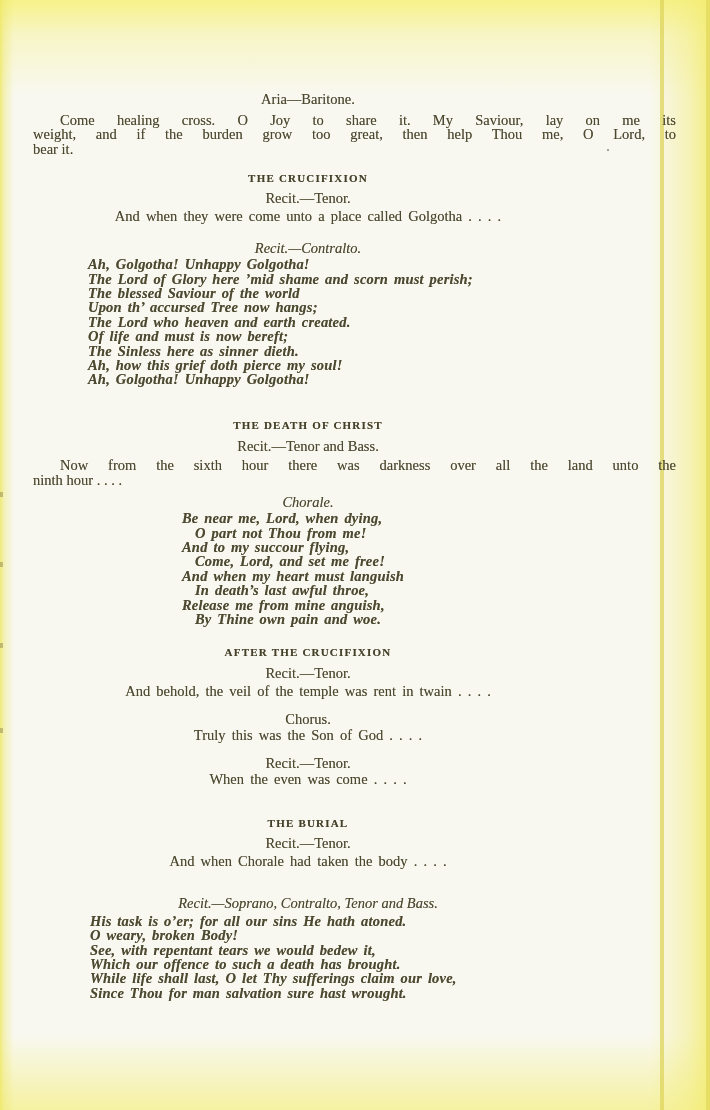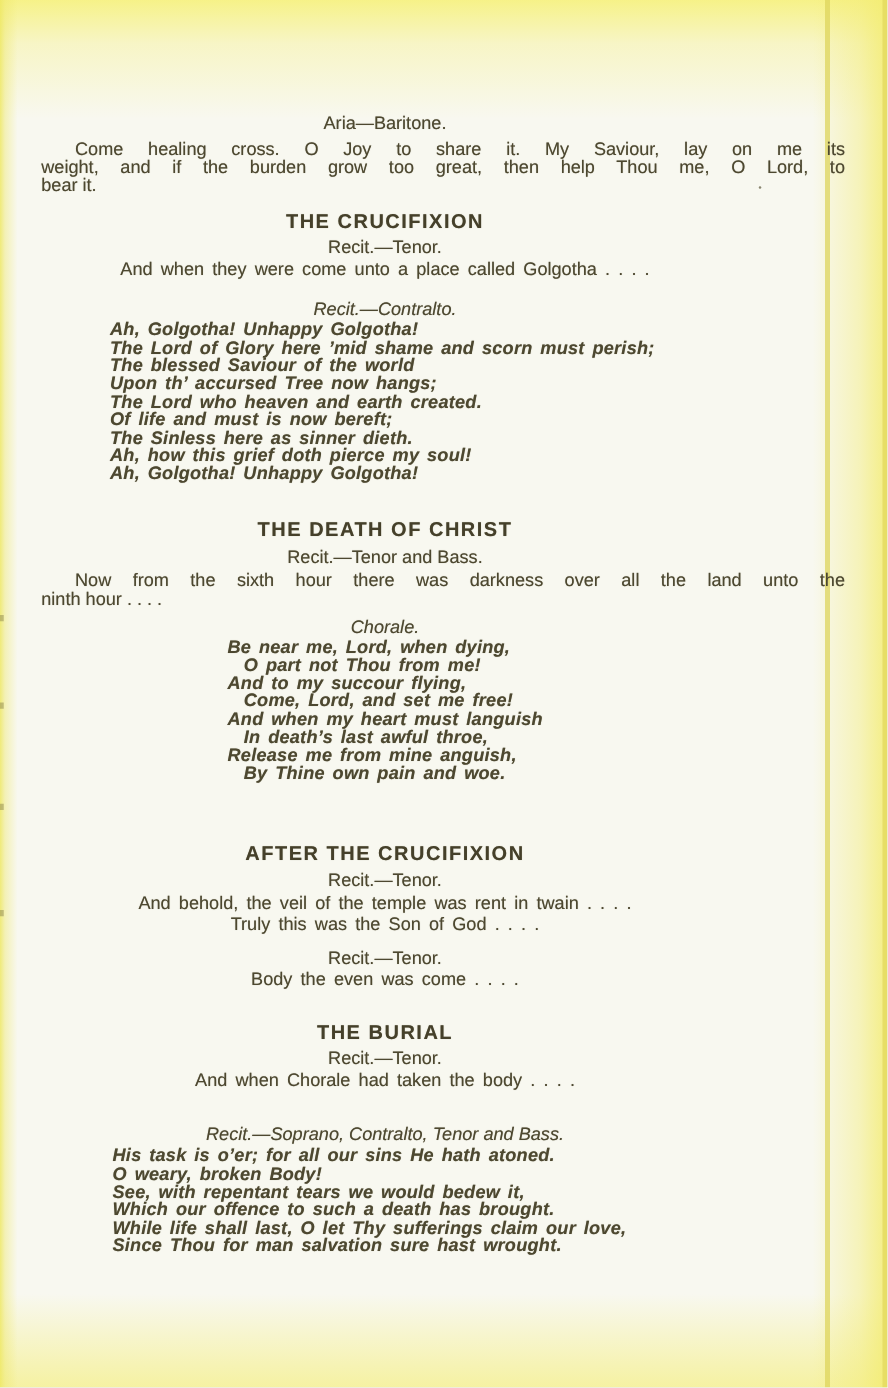--- a/index.html
+++ b/index.html
@@ -3,42 +3,42 @@
 <meta charset="utf-8">
 <style>
   html,body { margin:0; padding:0; background:#e8e6da; }
   .page {
     position: relative;
     width: 710px;
     height: 1110px;
     margin: 0 auto;
     overflow: hidden;
     background: #f8f8f0;
-    font-family: Liberation Sans, sans-serif;
+    font-family: Liberation Serif, serif;
     color: var(--ink, #4d4830);
     text-shadow: 0 0 0.6px rgba(80,74,48,0.55);
   }
   
   .edge { position:absolute; pointer-events:none; }
   .edge-top    { top:0; left:0; right:0; height:95px;
     background: linear-gradient(to bottom, rgba(246,240,110,0.80), rgba(246,240,120,0.35) 35px, rgba(246,240,120,0) 95px); }
   .edge-bottom { bottom:0; left:0; right:0; height:75px;
     background: linear-gradient(to top, rgba(244,238,120,0.65), rgba(244,238,120,0) 75px); }
   .edge-left   { top:0; bottom:0; left:0; width:14px;
     background: linear-gradient(to right, rgba(238,232,100,0.85) 0px, rgba(238,232,110,0.45) 4px, rgba(238,232,110,0) 14px); }
   .edge-right  { top:0; bottom:0; right:0; width:60px;
     background: linear-gradient(to left, rgba(243,236,112,0.85), rgba(243,236,118,0.45) 22px, rgba(243,236,118,0) 60px); }
   .edge-right-line { top:0; bottom:0; left:660px; width:4px; background: rgba(222,212,92,0.75); }
   .edge-right-rim  { top:0; bottom:0; right:0; width:4px; background: rgba(228,218,96,0.85); }
   .tickmark { position:absolute; left:0; width:3px; height:5px; background: rgba(130,124,70,0.45); }
   .artifact-dot { position:absolute; left:607px; top:149px; width:2px; height:2px; background: rgba(90,84,55,0.7); border-radius:50%; }
 
   .content { position:relative; padding: 0 34px 0 33px; font-size:14.5px; line-height:14.6px; }
   .center { width:550px; text-align:center; }
-  .title { font-weight:bold; font-size:16px; line-height:18px; letter-spacing:1.2px; color: var(--title_ink, #45402a); }
+  .title { font-weight:bold; font-size:11px; line-height:18px; letter-spacing:1.2px; color: var(--title_ink, #45402a); }
   .sub { font-size:14.5px; }
   .italic { font-style: italic; }
   .cline { word-spacing: 2.5px; }
   p, h2, .vline { margin:0; padding:0; }
   .jline { text-align: justify; text-align-last: justify; word-spacing:1px; }
   .indent1 { text-indent: 27px; }
   .verse { font-style: italic; font-weight: 600; word-spacing: 2px; line-height: 14.4px; letter-spacing:0.2px; }
   .verse-contralto { margin-left: 55px; }
   .verse-chorale { margin-left: 149px; }
   .verse-chorale .vline.in { padding-left: 13px; }
@@ -50,21 +50,21 @@
   .m-cru-t    { margin-top: 13px; }
   .m-cru-r    { margin-top: 4px; }
   .m-cru-l    { margin-top: 3px; }
   .m-con-h    { margin-top: 17px; }
   .m-con-v    { margin-top: 2px; }
   .m-dea-t    { margin-top: 29px; }
   .m-dea-r    { margin-top: 5px; }
   .m-dea-p    { margin-top: 5px; }
   .m-cho-h    { margin-top: 7px; }
   .m-cho-v    { margin-top: 2px; }
-  .m-aft-t    { margin-top: 49px; }
+  .m-aft-t    { margin-top: 17px; }
   .m-aft-r1   { margin-top: 5px; }
   .m-aft-l1   { margin-top: 3px; }
   .m-chs-h    { margin-top: 13px; }
   .m-chs-l    { margin-top: 2px; }
   .m-aft-r2   { margin-top: 13px; }
   .m-aft-l2   { margin-top: 2px; }
   .m-bur-t    { margin-top: 27px; }
   .m-bur-r    { margin-top: 4px; }
   .m-bur-l    { margin-top: 3px; }
   .m-qua-h    { margin-top: 28px; }
@@ -125,23 +125,24 @@
       <div class="vline in">Come, Lord, and set me free!</div>
       <div class="vline">And when my heart must languish</div>
       <div class="vline in">In death’s last awful throe,</div>
       <div class="vline">Release me from mine anguish,</div>
       <div class="vline in">By Thine own pain and woe.</div>
     </div>
 
     <h2 class="center title m-aft-t">AFTER THE CRUCIFIXION</h2>
     <p class="center sub m-aft-r1">Recit.—Tenor.</p>
     <p class="center cline m-aft-l1">And behold, the veil of the temple was rent in twain  .  .  .  .</p>
+    <p class="center sub m-chs-h">Chorus.</p>
     <p class="center cline m-chs-l">Truly this was the Son of God  .  .  .  .</p>
     <p class="center sub m-aft-r2">Recit.—Tenor.</p>
-    <p class="center cline m-aft-l2">Body the even was come  .  .  .  .</p>
+    <p class="center cline m-aft-l2">When the even was come  .  .  .  .</p>
 
     <h2 class="center title m-bur-t">THE BURIAL</h2>
     <p class="center sub m-bur-r">Recit.—Tenor.</p>
     <p class="center cline m-bur-l">And when Chorale had taken the body  .  .  .  .</p>
     <p class="center sub italic m-qua-h">Recit.—Soprano, Contralto, Tenor and Bass.</p>
     <div class="verse verse-burial m-qua-v">
       <div class="vline">His task is o’er; for all our sins He hath atoned.</div>
       <div class="vline">O weary, broken Body!</div>
       <div class="vline">See, with repentant tears we would bedew it,</div>
       <div class="vline">Which our offence to such a death has brought.</div>

